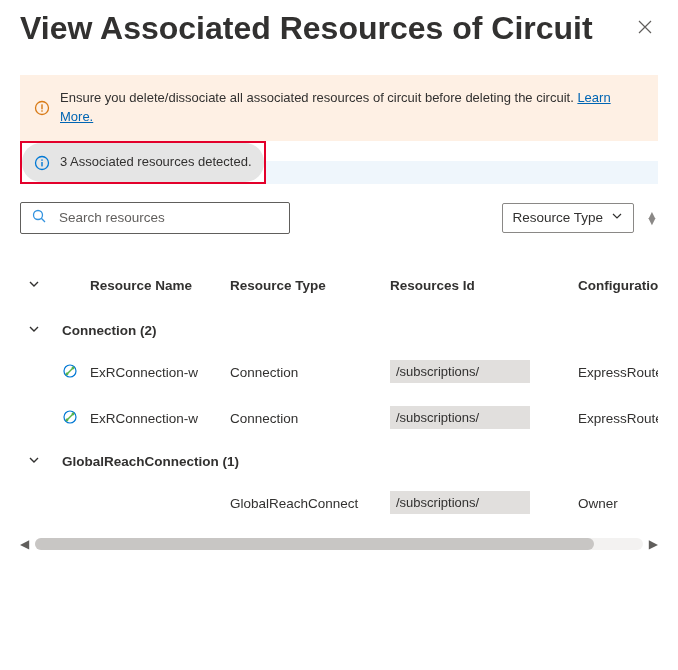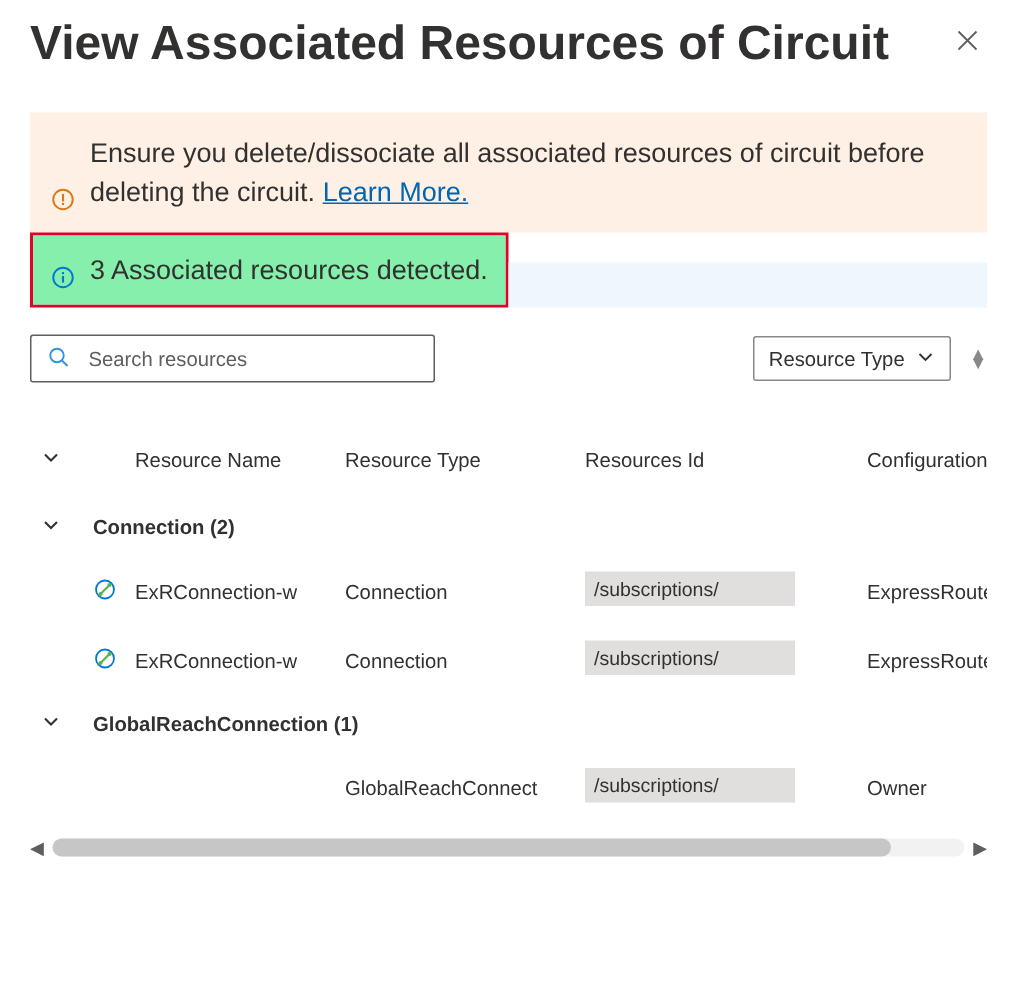--- a/index.html
+++ b/index.html
@@ -11,27 +11,27 @@
     background: #fff;
     width: 678px;
   }
   .panel { padding: 10px 20px 20px 20px; }
   .header { display: flex; align-items: center; justify-content: space-between; padding-bottom: 28px; }
   .title { font-size: 32px; font-weight: 600; color: #323130; }
   .close-btn { cursor: pointer; color: #605e5c; font-size: 16px; line-height: 1; padding: 6px; }
 
   .alert {
     display: flex;
-    align-items: flex-end;
+    align-items: center;
     gap: 10px;
     padding: 14px 14px;
-    font-size: 18px;
+    font-size: 13px;
   }
   .alert.warning { background: #FEF0E4; color: #323130; }
-  .alert.info { background: #86efac; color: #323130; margin-top: 20px; padding: 10px 12px; }
+  .alert.info { background: #e5e5e5; color: #323130; margin-top: 20px; padding: 10px 12px; border-radius: 19px; }
   .alert .icon-slot { flex: 0 0 16px; display: flex; align-items: center; justify-content: center; padding-top: 1px; }
   .alert .msg { line-height: 1.45; }
   .link { color: #0065B3; text-decoration: underline; cursor: pointer; }
 
   .highlight-box {
     border: 2.5px solid #e3002b;
     display: inline-block;
   }
   .info-wrap { display: flex; }
   .info-remainder { background: #EFF6FC; flex: 1; margin-top: 20px; }
@@ -56,21 +56,21 @@
   .sort-arrows { display: flex; flex-direction: column; align-items: center; color: #8a8886; line-height: 0.5; cursor: pointer; }
   .sort-arrows span { font-size: 12px; }
 
   
   .table-scroll { overflow-x: hidden; margin-top: 34px; }
   table { width: 720px; border-collapse: collapse; table-layout: fixed; }
   th, td {
     text-align: left; font-size: 13.5px; padding: 10px 8px;
     overflow: hidden; white-space: nowrap; text-overflow: clip;
   }
-  thead th { font-weight: 400; color: #323130; padding-bottom: 18px; }
+  thead th { font-weight: 700; color: #323130; padding-bottom: 18px; }
   .col-chevron { width: 34px; }
   .col-icon { width: 28px; }
   .col-name { width: 140px; }
   .col-type { width: 160px; }
   .col-id { width: 188px; }
   .col-config { width: 200px; }
 
   .chev { cursor: pointer; color: #323130; display:inline-flex; }
   .group-row td { font-weight: 600; padding-top: 12px; padding-bottom: 12px; }
   .res-icon { display: inline-flex; align-items: center; justify-content: center; }

